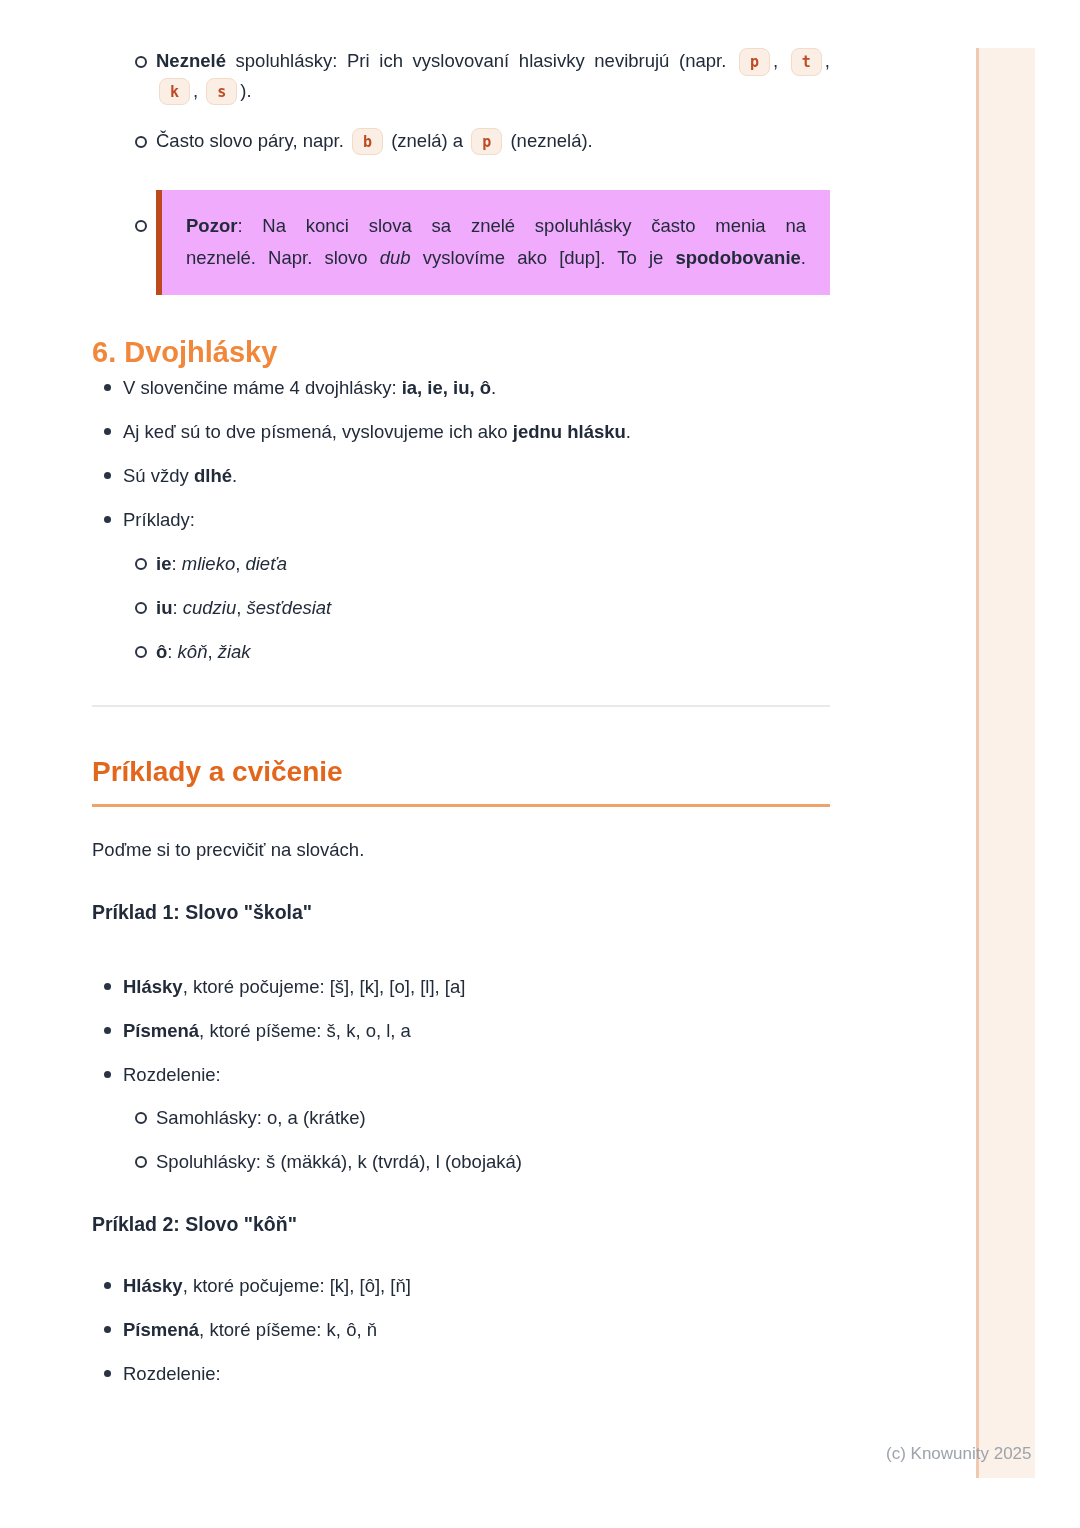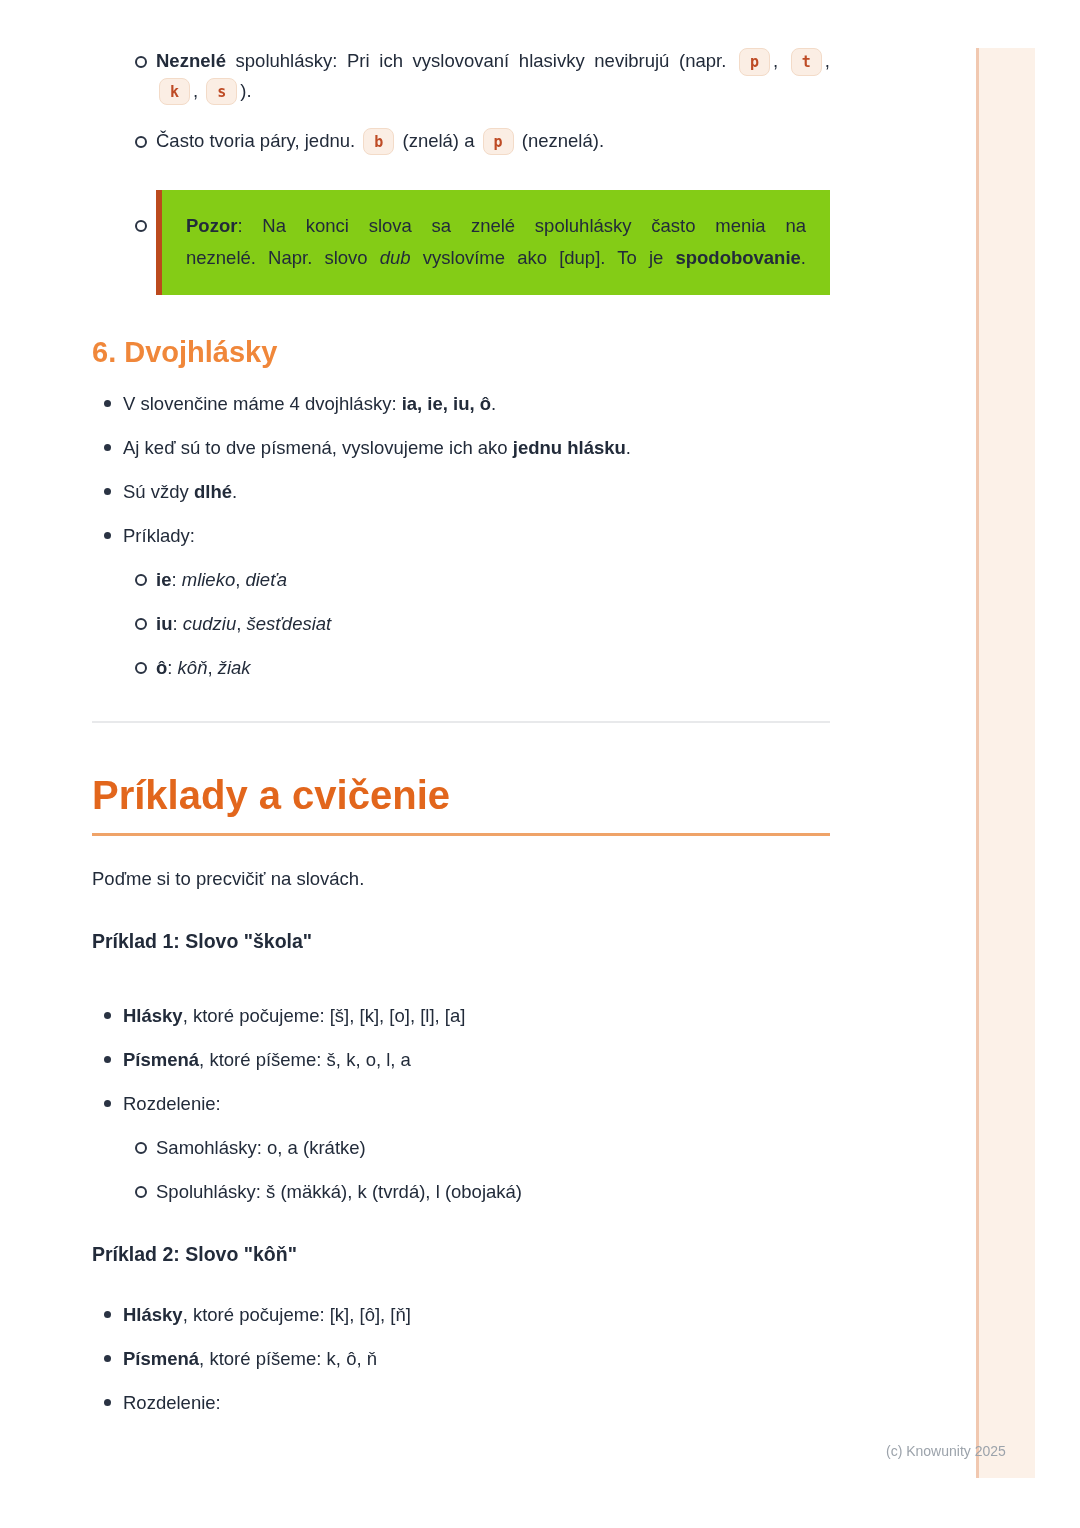--- a/index.html
+++ b/index.html
@@ -38,21 +38,21 @@
   .circle-list > li { margin-bottom: 20px; }
   .circle-list > li::before {
     content: ""; position: absolute;
     left: -21px; top: 10px;
     width: 8px; height: 8px;
     border: 2px solid #2A3343; border-radius: 50%;
     background: transparent;
   }
 
   
-  .disc-list { padding-left: 31px; margin-top: 20px; }
+  .disc-list { padding-left: 31px; margin-top: 4px; }
   .disc-list > li { margin-bottom: 14px; }
   .disc-list > li::before {
     content: ""; position: absolute;
     left: -19px; top: 11px;
     width: 7px; height: 7px;
     border-radius: 50%;
     background: #2A3343;
   }
 
   
@@ -81,21 +81,21 @@
     border: 1px solid #F3DBC8;
     border-radius: 8px;
     padding: 5px 10px 4px 10px;
     margin: 0 3px;
     line-height: 1.1;
   }
 
   .callout-item { margin-top: 34px; }
   .callout-item::before { top: 30px !important; }
   .callout {
-    background: #84cc16;
+    background: #f0abfc;
     border-left: 6px solid #BC4A1D;
     padding: 20px 24px;
     width: 620px;
     text-align: justify;
     word-spacing: 7px;
     line-height: 1.75;
   }
 
   h2.sec-heading {
     margin: 40px 0 0 0;
@@ -106,50 +106,50 @@
   }
 
   .divider {
     border: none;
     border-top: 2px solid #E8E9EB;
     margin: 38px 0 0 0;
   }
 
   h1.main-heading {
     margin: 50px 0 0 0;
-    font-size: 40px;
+    font-size: 28px;
     line-height: 1.1;
     color: #E2661C;
     font-weight: bold;
     padding-bottom: 16px;
     border-bottom: 3px solid #EFA368;
   }
 
   .para { margin: 28px 0 0 0; }
   .example-title { margin: 32px 0 0 0; font-weight: bold; font-size: 19.5px; }
 
   .footer {
     position: absolute;
     left: 886px; top: 1440px;
-    font-size: 14px;
+    font-size: 17px;
     color: #9CA3AB;
     z-index: 2;
     white-space: nowrap;
   }
 </style>
 </head>
 <body>
 
 <div class="side-strip"></div>
 
 <div class="content">
 
   <ul class="circle-list" style="margin-top:0;">
     <li class="justify"><span class="b">Neznelé</span><span> spoluhlásky: Pri ich vyslovovaní hlasivky nevibrujú (napr. </span><span class="badge">p</span><span>, </span><span class="badge">t</span><span>, </span><span class="badge">k</span><span>, </span><span class="badge">s</span><span>).</span></li>
-    <li><span>Často tvoria páry, jednu. </span><span class="badge">b</span><span> (znelá) a </span><span class="badge">p</span><span> (neznelá).</span></li>
+    <li><span>Často slovo páry, napr. </span><span class="badge">b</span><span> (znelá) a </span><span class="badge">p</span><span> (neznelá).</span></li>
     <li class="callout-item">
       <div class="callout"><span class="b">Pozor</span><span>: Na konci slova sa znelé spoluhlásky často menia na neznelé. Napr. slovo </span><span class="i">dub</span><span> vyslovíme ako [dup]. To je </span><span class="b">spodobovanie</span><span>.</span></div>
     </li>
   </ul>
 
   <h2 class="sec-heading">6. Dvojhlásky</h2>
 
   <ul class="disc-list">
     <li><span>V slovenčine máme 4 dvojhlásky: </span><span class="b">ia, ie, iu, ô</span><span>.</span></li>
     <li><span>Aj keď sú to dve písmená, vyslovujeme ich ako </span><span class="b">jednu hlásku</span><span>.</span></li>

